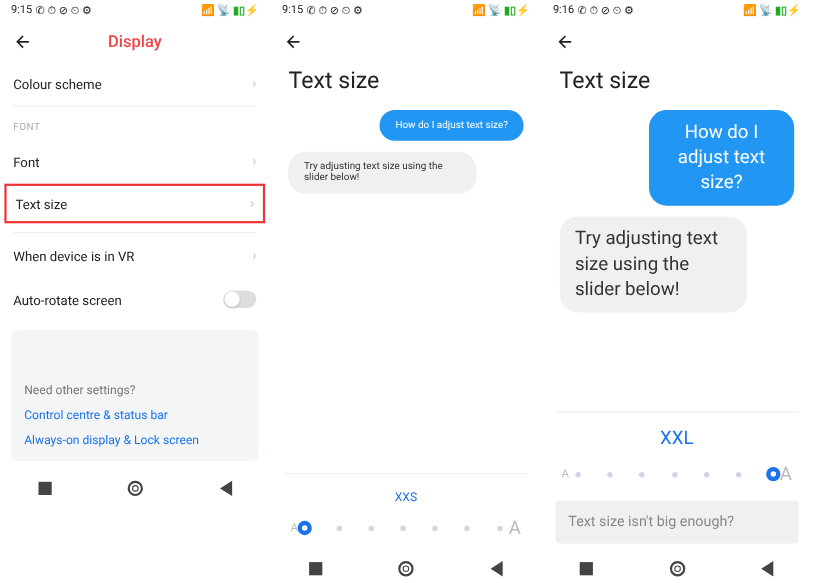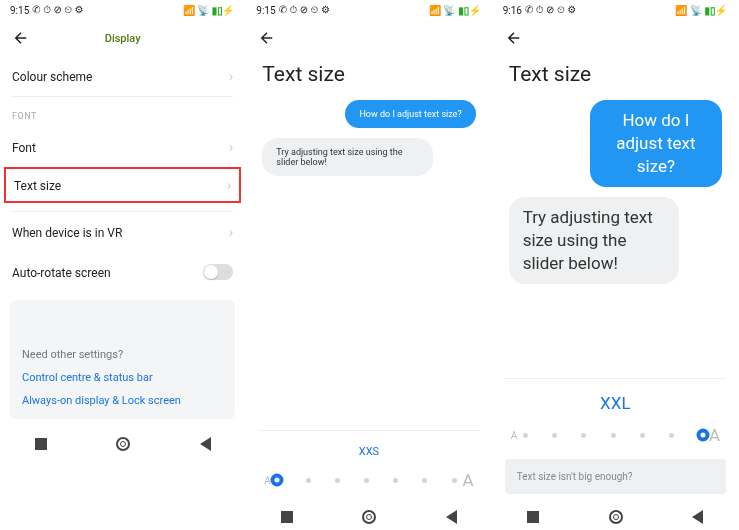--- a/index.html
+++ b/index.html
@@ -1,27 +1,27 @@
 <!DOCTYPE html>
 <html><head>
   <meta charset="utf-8">
   <style>
     * { margin: 0; padding: 0; box-sizing: border-box; font-family: -apple-system, BlinkMacSystemFont, "Segoe UI", Roboto, sans-serif; }
     body { background: #fff; display: flex; gap: 0; width: 739px; height: 530px; overflow: hidden; }
     .phone { flex: 1; display: flex; flex-direction: column; border-right: 1px solid transparent; position: relative; }
     
     
     .status-bar { display: flex; justify-content: space-between; align-items: center; padding: 4px 10px; font-size: 10px; color: #222; height: 20px; }
-    .status-left { display: flex; gap: 3px; align-items: center; }
+    .status-left { display: flex; gap: 3px; }
     .status-right { display: flex; gap: 2px; align-items: center; }
     
     
     .header { display: flex; align-items: center; padding: 8px 12px; height: 36px; }
     .back-icon { width: 18px; height: 18px; }
-    .header-title { flex: 1; text-align: center; font-size: 11px; font-weight: 500; color: #4d7c0f; margin-right: 18px; }
+    .header-title { flex: 1; text-align: center; font-size: 15px; font-weight: 500; color: #ef4444; margin-right: 18px; }
     
     
     .desc { font-size: 9px; color: #999; padding: 2px 12px 8px; line-height: 1.3; }
     .list-item { display: flex; justify-content: space-between; align-items: flex-end; padding: 12px; font-size: 12px; color: #222; }
     .chevron { color: #ccc; font-size: 14px; }
     .section-label { font-size: 9px; color: #aaa; padding: 14px 12px 6px; letter-spacing: 0.5px; }
     .divider { height: 1px; background: #eee; margin: 0 12px; }
     .highlight-box { border: 2px solid #e33; margin: 0 4px; }
     .highlight-box .list-item { padding: 8px 8px; }
     .toggle { width: 30px; height: 16px; background: #ddd; border-radius: 10px; position: relative; }
@@ -45,21 +45,21 @@
     .size-label { text-align:center; color:#1a73e8; font-size:11px; margin-bottom:8px; }
     .slider-wrap.xxl .size-label { font-size:17px; }
     .slider-divider { height:1px; background:#eee; margin-bottom: 14px; }
     .slider { display:flex; align-items:center; gap:6px; padding: 4px 6px; }
     .slider-a-small { font-size:10px; color:#bbb; }
     .slider-a-big { font-size:17px; color:#bbb; }
     .slider-track { flex:1; display:flex; justify-content:space-between; align-items:center; position:relative; }
     .tick { width:5px; height:5px; border-radius:50%; background:#d7d1e6; }
     .thumb { width:13px; height:13px; border-radius:50%; background:#fff; border:4px solid #1a73e8; position:absolute; top:50%; transform:translate(-50%,-50%); }
     
-    .tip-box { background:#eef0f2; margin: 4px 12px 6px; padding: 12px; border-radius:4px; font-size:10px; color:#888; }
+    .tip-box { background:#eef0f2; margin: 4px 12px 6px; padding: 12px; border-radius:4px; font-size:13px; color:#888; }
     
     
     .navbar { display:flex; justify-content:space-around; align-items:center; padding: 10px 0 6px; }
     .nav-sq { width:12px; height:12px; background:#444; }
     .nav-ci { width:14px; height:14px; border:2px solid #444; border-radius:50%; position:relative; }
     .nav-ci::after { content:''; position:absolute; inset:2px; border:1px solid #444; border-radius:50%; }
     .nav-tr { width:0; height:0; border-top:7px solid transparent; border-bottom:7px solid transparent; border-right:11px solid #444; }
     
     .flexcol { display:flex; flex-direction:column; flex:1; }
   </style>

